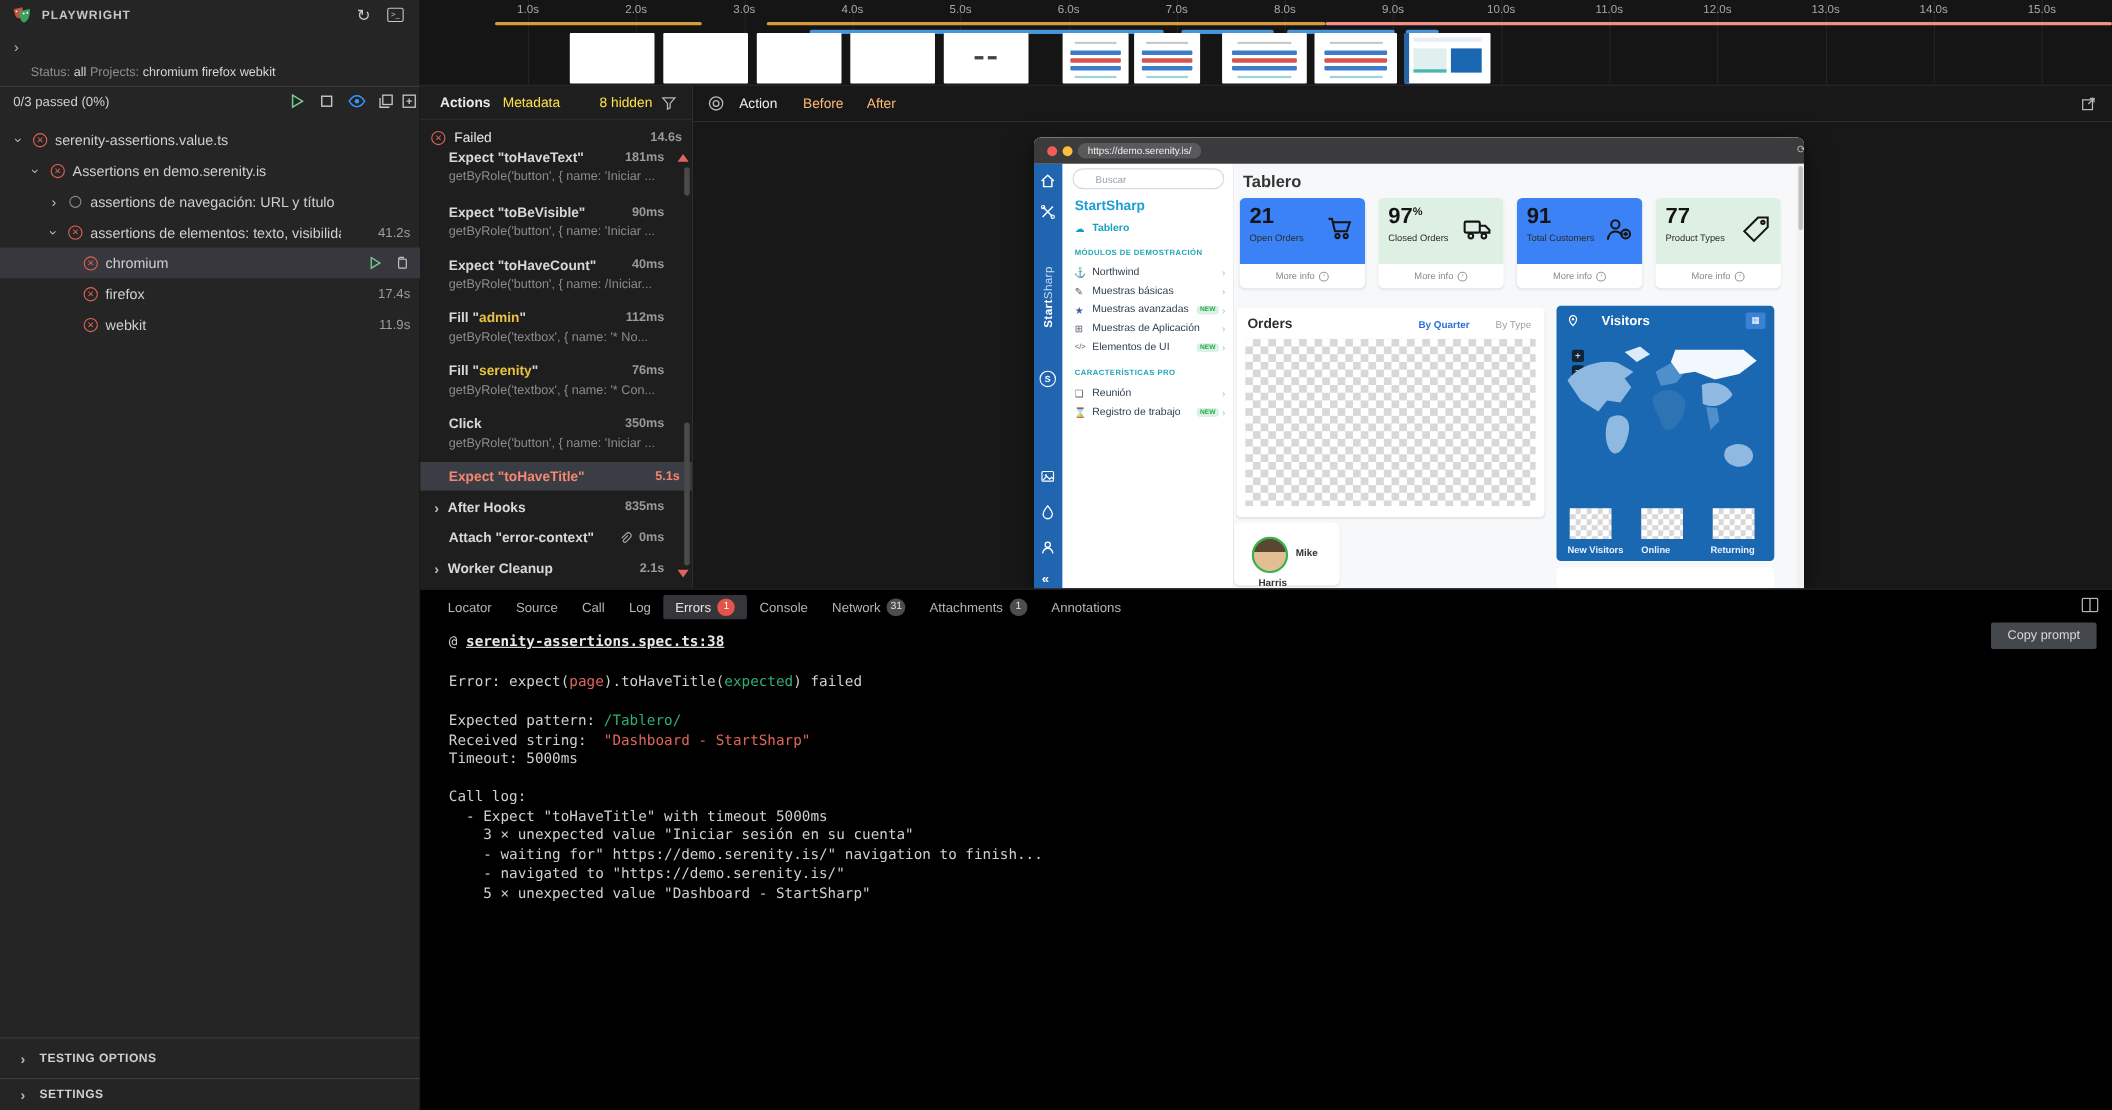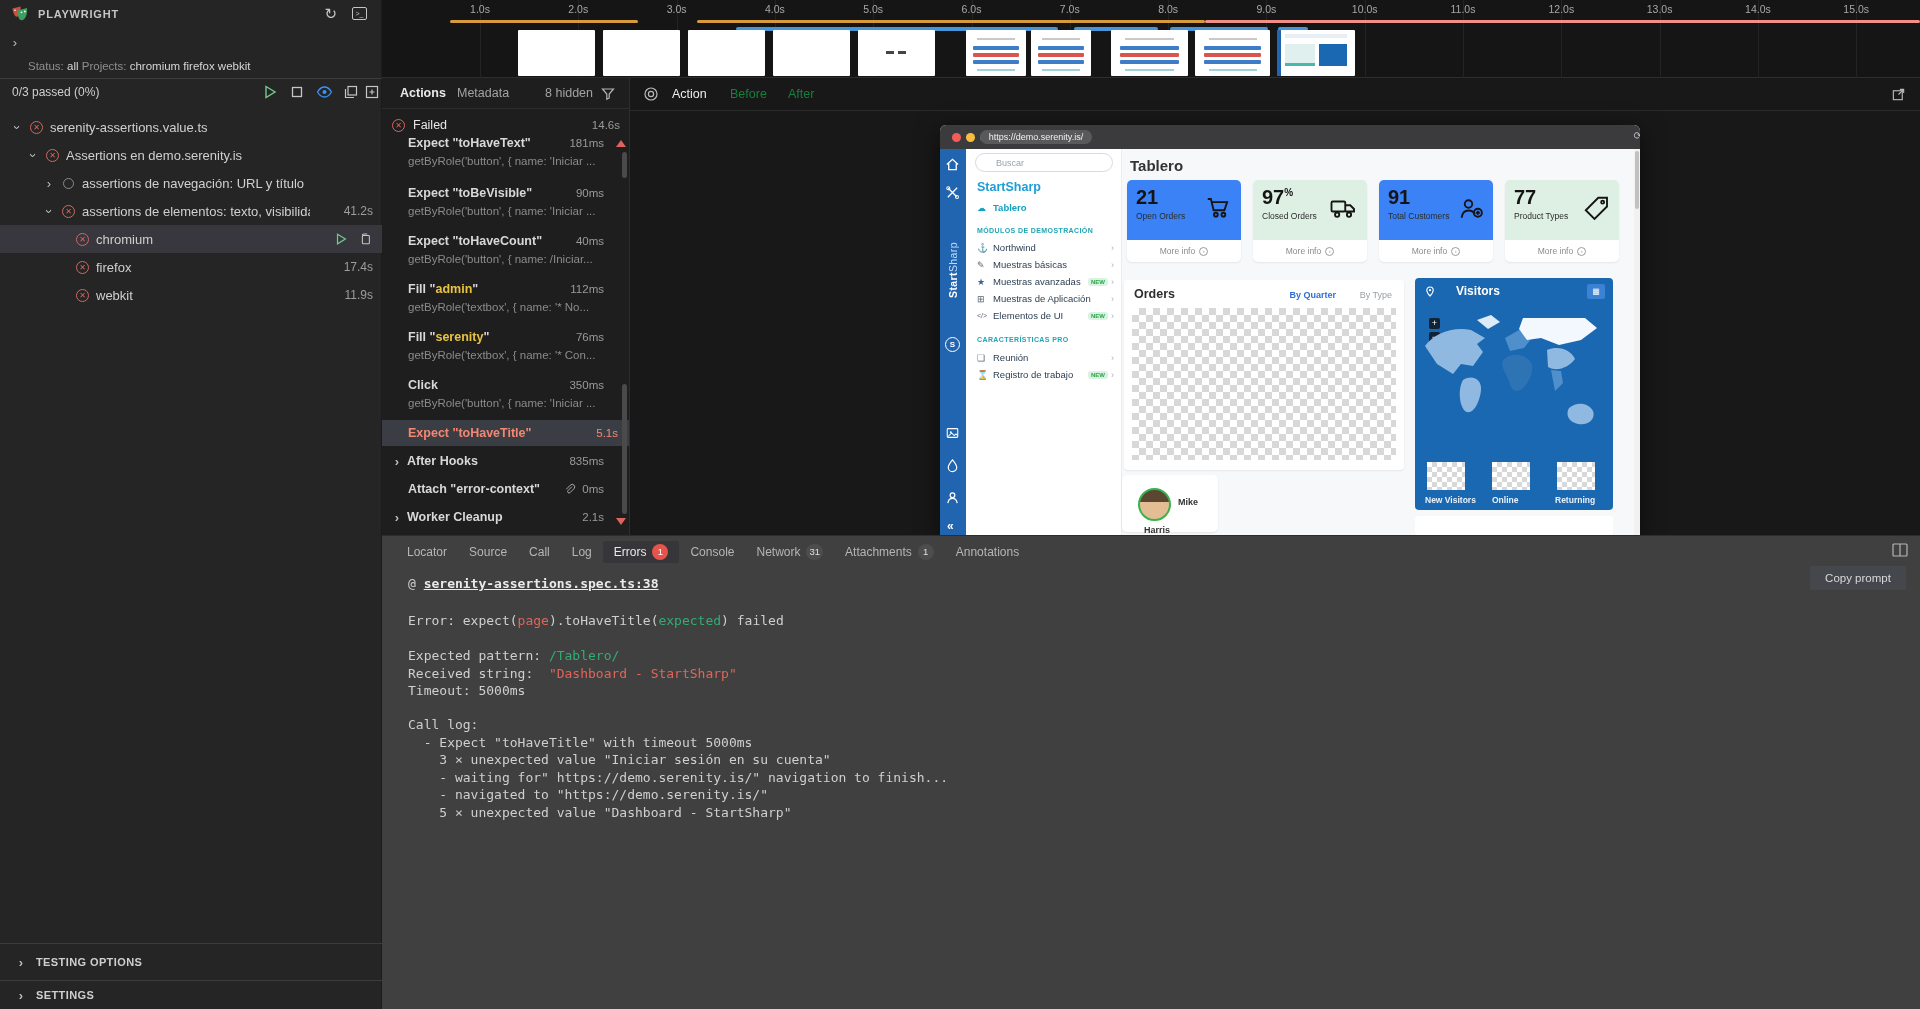--- a/index.html
+++ b/index.html
@@ -29,35 +29,35 @@
   .tick{position:absolute;top:3px;transform:translateX(-50%);font-size:10.5px;color:#a8a8a8}
   .gline{position:absolute;top:0;width:1px;height:78px;background:#242424}
   .tl-bar{position:absolute;height:3px;top:20px;border-radius:2px}
   .tl-blue{position:absolute;height:4px;top:27px;background:#4894d8;border-radius:2px}
   .thumb{position:absolute;top:30px;height:46px;background:#fff;border-radius:1px;cursor:pointer}
   .thumb .dash{position:absolute;top:21px;width:8px;height:3px;background:#444}
   .lg-line{position:absolute;left:18%;width:64%;height:2px;background:#c9c9c9}
   .lg-bar{position:absolute;left:12%;width:76%;height:4px;border-radius:1px}
   
   #actions{left:382px;top:78px;width:248px;height:457px;background:#1e1e1e;border-right:1px solid #2d2d2d;overflow:hidden}
-  .ap-tab{font-size:12.5px;color:#a3a3a3;cursor:pointer}
+  .ap-tab{font-size:12.5px;color:#fde047;cursor:pointer}
   .ap-tab.active{color:#e9e9e9;font-weight:bold}
   .failed-row{left:0;top:34px;width:248px;height:26px;background:#1e1e1e;z-index:3;display:flex;align-items:center;padding:0 10px;gap:8px}
   .act{position:absolute;left:0;width:234px;cursor:pointer}
   .act-t{display:flex;align-items:center;padding:0 12px 0 26px;height:18px;font-size:12.5px;font-weight:bold;color:#d8d8d8}
   .act-t .sp{flex:1}
-  .act-time{font-size:11.5px;font-weight:normal;color:#9a9a9a}
+  .act-time{font-size:11.5px;font-weight:bold;color:#9a9a9a}
   .act-loc{padding:3px 12px 0 26px;font-size:11.5px;color:#8b8b8b;white-space:nowrap;overflow:hidden}
   .act .val{color:#e8c341}
   .act.selerr{background:#3a3d43;height:26px;padding-top:4px}
   .act.selerr .act-t, .act.selerr .act-time{color:#f48771}
   .sb-arrow{position:absolute;right:3px;width:0;height:0;border-left:5px solid transparent;border-right:5px solid transparent}
   
   #preview{left:630px;top:78px;width:1290px;height:457px;background:#181818;overflow:hidden}
-  .pv-tab{font-size:12.5px;color:#15803d;cursor:pointer}
+  .pv-tab{font-size:12.5px;color:#fdba74;cursor:pointer}
   .pv-tab.active{color:#ececec}
   #bwindow{left:310px;top:47px;width:700px;height:410px;background:#fff;border-radius:6px 6px 0 0;box-shadow:0 6px 24px rgba(0,0,0,.55);overflow:hidden}
   #btitle{left:0;top:0;width:736px;height:24px;background:#3b3b3d;display:flex;align-items:center}
   .dot{width:9px;height:9px;border-radius:50%;margin-right:5px}
   #urlpill{position:absolute;left:40px;top:5px;width:112px;height:14px;background:#59595b;border-radius:7px;color:#f0f0f0;font-size:9px;line-height:14px;text-align:center}
   #bapp{left:0;top:24px;width:700px;height:386px;background:#fff}
   #rail{left:0;top:0;width:26px;height:386px;background:#2165b0}
   .rail-ic{position:absolute;left:5px;color:#fff}
   #rail-brand{position:absolute;left:-42px;top:115px;width:110px;transform:rotate(-90deg);text-align:center;font-size:10.5px;letter-spacing:.4px;color:#fff;white-space:nowrap}
   #rail-brand .b2{color:#bfdcf5;font-weight:normal}
@@ -89,21 +89,21 @@
   .vzoom{position:absolute;left:14px;width:11px;height:11px;background:rgba(16,24,32,.85);color:#fff;font-size:9px;line-height:10px;text-align:center;border-radius:2px;cursor:pointer}
   .vleg{position:absolute;top:184px;width:38px;height:28px}
   .vlab{position:absolute;top:217px;font-size:8.5px;font-weight:bold;color:#eaf2fb}
   #chat1{position:absolute;left:0;top:326px;width:96px;height:57px;background:#fff;border-radius:5px;box-shadow:0 1px 2px rgba(0,0,0,.08)}
   #chat2{position:absolute;left:100px;top:329px;width:181px;height:54px;background:#fff;border-radius:5px;box-shadow:0 1px 2px rgba(0,0,0,.08)}
   .avatar-lg{position:absolute;left:16px;top:13px;width:33px;height:33px;border-radius:50%;border:2px solid #37b24d;background:linear-gradient(#5b4632 0 42%,#e3bd93 42%)}
   .avatar-sm{position:absolute;left:8px;top:5px;width:18px;height:18px;border-radius:50%;background:linear-gradient(#33302e 0 55%,#e8c9a8 55%)}
   .c2icon{position:absolute;top:8px;color:#555;font-size:10px;cursor:pointer}
   #app-scroll{position:absolute;right:0;top:0;width:6px;height:386px;background:#f1f1f1}
   
-  #bottom{left:382px;top:535px;width:1538px;height:474px;background:#404040;border-top:1px solid #2d2d2d}
+  #bottom{left:382px;top:535px;width:1538px;height:474px;background:#000000;border-top:1px solid #2d2d2d}
   #btabs{position:absolute;left:14px;top:4px;display:flex;align-items:center;height:24px}
   .btab{padding:3px 11px;font-size:12px;color:#b5b5b5;display:flex;align-items:center;gap:6px;cursor:pointer;border-radius:2px}
   .btab.active{background:#35353a;color:#e8e8e8}
   .bd{min-width:16px;height:16px;border-radius:8px;font-size:9.5px;line-height:16px;text-align:center;padding:0 3px}
   .bd.red{background:#e5534b;color:#fff}
   .bd.grey{background:#4d4d4d;color:#e0e0e0}
   #copy-prompt{position:absolute;right:14px;top:30px;width:96px;height:24px;background:#44484d;border:none;border-radius:2px;color:#d8d8d8;font-size:11.5px;cursor:pointer;font-family:"Liberation Sans",sans-serif}
   .eline{position:absolute;left:26px;font-family:"DejaVu Sans Mono",monospace;font-size:13px;color:#cfcfcf;white-space:pre}
   .eline .red{color:#e0655a}
   .eline .grn{color:#2fae73}

